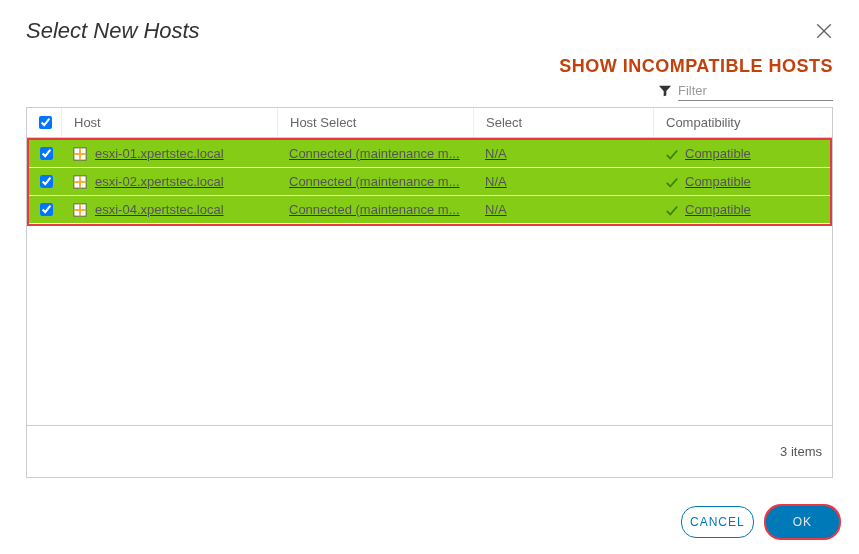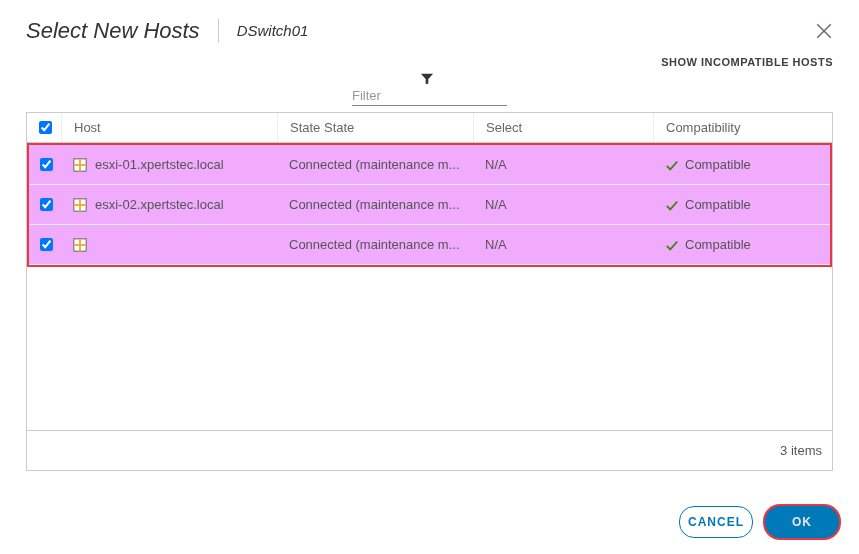--- a/index.html
+++ b/index.html
@@ -42,32 +42,31 @@
     line-height: 18px;
     text-align: center;
   }
   .close-btn svg { display:block; }
   .controls-row {
     display:flex;
     justify-content:flex-end;
     padding: 0 26px 4px 26px;
   }
   .show-link {
-    color: #404040;
-    font-size: 11px;
+    color: #c2410c;
+    font-size: 18px;
     letter-spacing: 0.5px;
     font-weight: 600;
     cursor: pointer;
   }
   .filter-row {
     display:flex;
     justify-content:flex-end;
     padding: 0 26px 6px 26px;
     align-items:center;
-    flex-direction:column;
   }
   .filter-icon { width:14px; height:14px; color:#333; margin-right:6px; }
   .filter-input {
     border:none;
     border-bottom:1px solid #888;
     width:155px;
     font-size:13px;
     padding:2px 0;
     outline:none;
     color:#555;
@@ -109,52 +108,53 @@
     border-top:2px solid #e63946; 
   }
   .rows-highlight {
     border-left:2px solid #e63946;
     border-right:2px solid #e63946;
     border-bottom:2px solid #e63946;
   }
   .row {
     display:flex;
     align-items:center;
-    height:40px;
+    height:28px;
     border-bottom:1px solid #eee;
-    background:#f0abfc;
+    background:#84cc16;
+    text-decoration:underline;
   }
   .host-icon {
     width:14px; height:14px; margin-right:8px; display:inline-flex;
     flex:0 0 14px;
   }
   .check-icon { width:14px; height:14px; color:#3c8500; margin-right:6px; flex:0 0 14px; }
   .ellipsis { white-space:nowrap; overflow:hidden; text-overflow:ellipsis; }
   input[type=checkbox] { width:13px; height:13px; }
   .table-footer {
     margin: 0 26px;
     border: 1px solid #ccc;
     border-top:1px solid #ccc;
     display:flex;
     justify-content:flex-end;
-    padding: 12px 10px;
+    padding: 18px 10px;
     font-size:13px;
     color:#555;
   }
   .actions {
     position:absolute;
     bottom: 16px;
     right: 20px;
     display:flex;
     gap:12px;
   }
   .btn {
     font-size:12px;
     letter-spacing:1px;
-    font-weight:700;
+    font-weight:400;
     padding: 8px 8px;
     border-radius:15px;
     cursor:pointer;
   }
   .btn-cancel {
     background:#fff;
     color:#0079b8;
     border:1px solid #0079b8;
   }
   .btn-ok {
@@ -165,21 +165,20 @@
     padding-left:26px; padding-right:26px;
   }
 </style>
 </head>
 <body>
 
 <div class="dialog">
 
   <div class="header">
     <div class="title">Select New Hosts</div>
-    <div class="subtitle">DSwitch01</div>
     <div class="close-btn">
       <svg viewBox="0 0 16 16" width="18" height="18" stroke="#666" stroke-width="1.2" fill="none">
         <line x1="2" y1="2" x2="14" y2="14"></line>
           <line x1="14" y1="2" x2="2" y2="14"></line>
       </svg>
     </div>
   </div>
 
   <div class="controls-row">
     <span class="show-link">SHOW INCOMPATIBLE HOSTS</span>
@@ -193,21 +192,21 @@
     </span>
     <input class="filter-input" type="text" placeholder="Filter" style="">
   </div>
 
   <div class="table-wrap">
     <div class="thead">
       <div class="th col-chk">
         <input type="checkbox" checked="" style="">
       </div>
       <div class="th col-host">Host</div>
-      <div class="th col-state">State State</div>
+      <div class="th col-state">Host Select</div>
       <div class="th col-cluster">Select</div>
       <div class="th col-compat">Compatibility</div>
     </div>
 
     <div class="tbody">
       <div class="rows-highlight">
 
         <div class="row">
           <div class="td col-chk">
               <input type="checkbox" checked="" style="">
@@ -273,20 +272,21 @@
               <input type="checkbox" checked="" style="">
             </div>
           <div class="td col-host">
             <span class="host-icon">
               <svg viewBox="0 0 16 16" width="14" height="14">
                 <rect x="1" y="1" width="14" height="14" fill="#fff" stroke="#555" stroke-width="1"></rect>
                 <line x1="1" y1="8" x2="15" y2="8" stroke="#f5a623" stroke-width="2"></line>
                 <line x1="8" y1="1" x2="8" y2="15" stroke="#f5a623" stroke-width="2"></line>
               </svg>
             </span>
+            <span class="ellipsis">esxi-04.xpertstec.local</span>
           </div>
           <div class="td col-state">
               <span class="ellipsis">Connected (maintenance m...</span>
             </div>
           <div class="td col-cluster">
               <span>N/A</span>
             </div>
           <div class="td col-compat">
             <span class="check-icon">
               <svg viewBox="0 0 16 16" width="14" height="14" fill="none" stroke="#3c8500" stroke-width="2">

